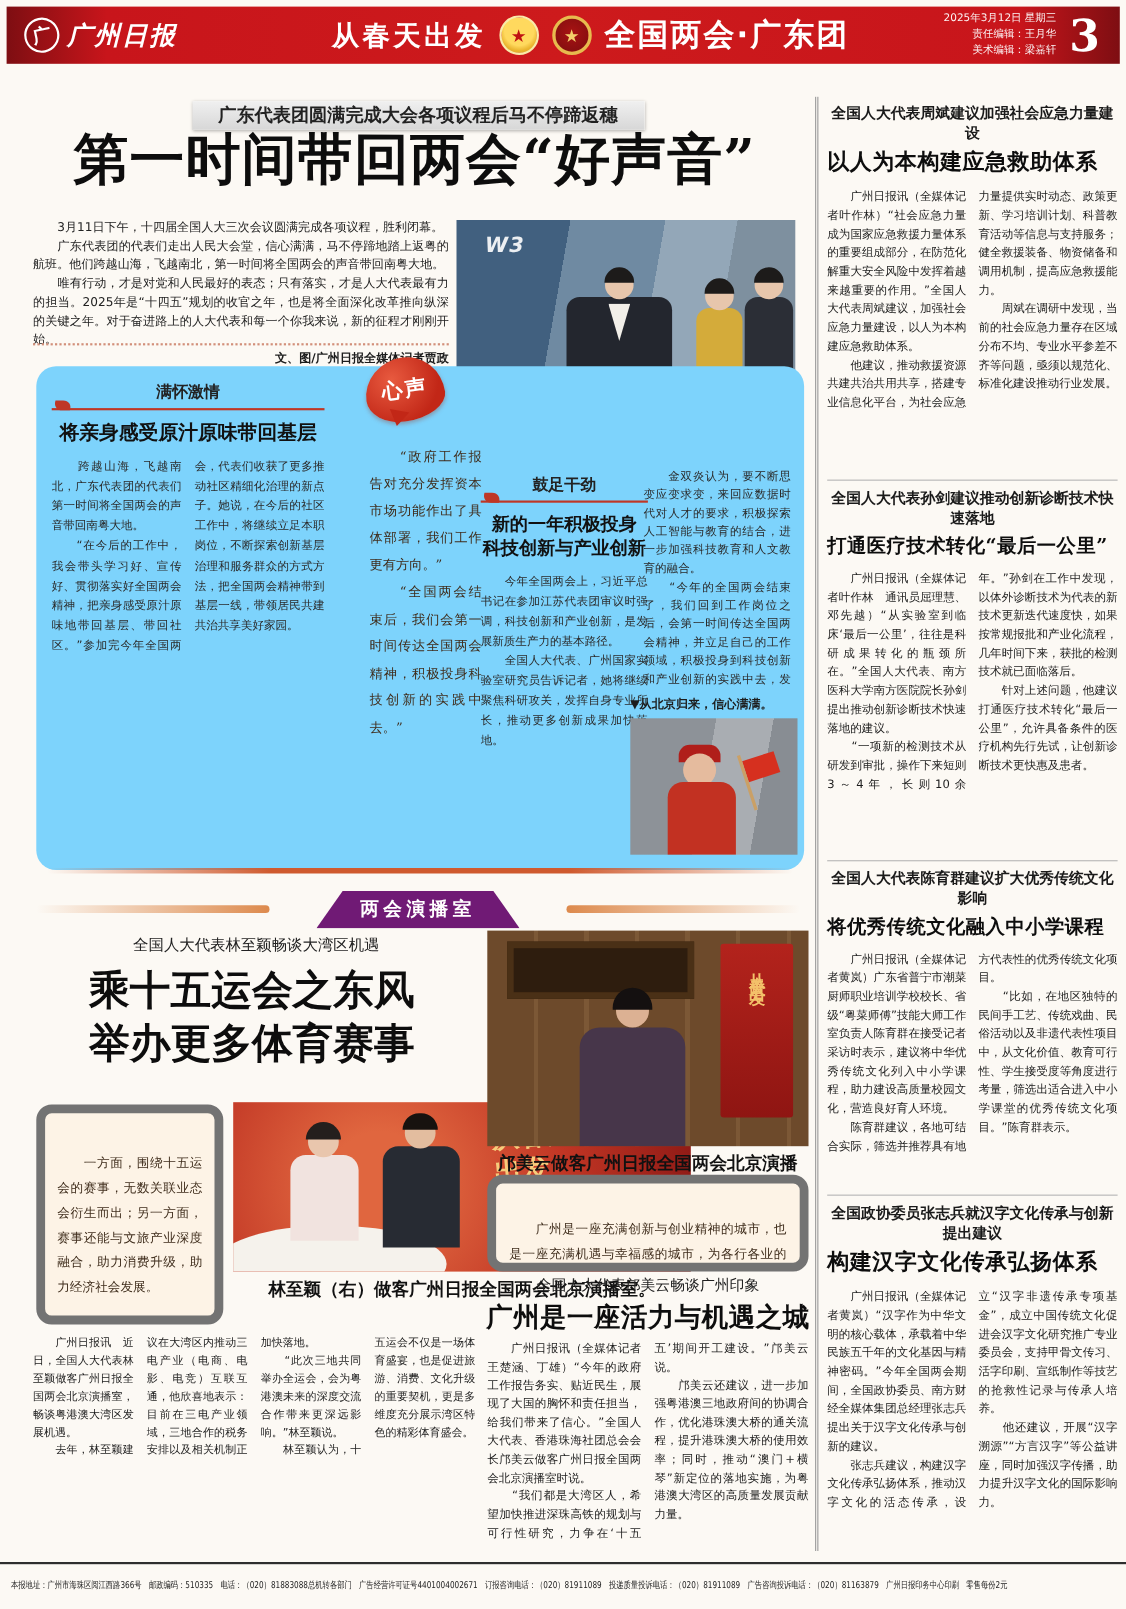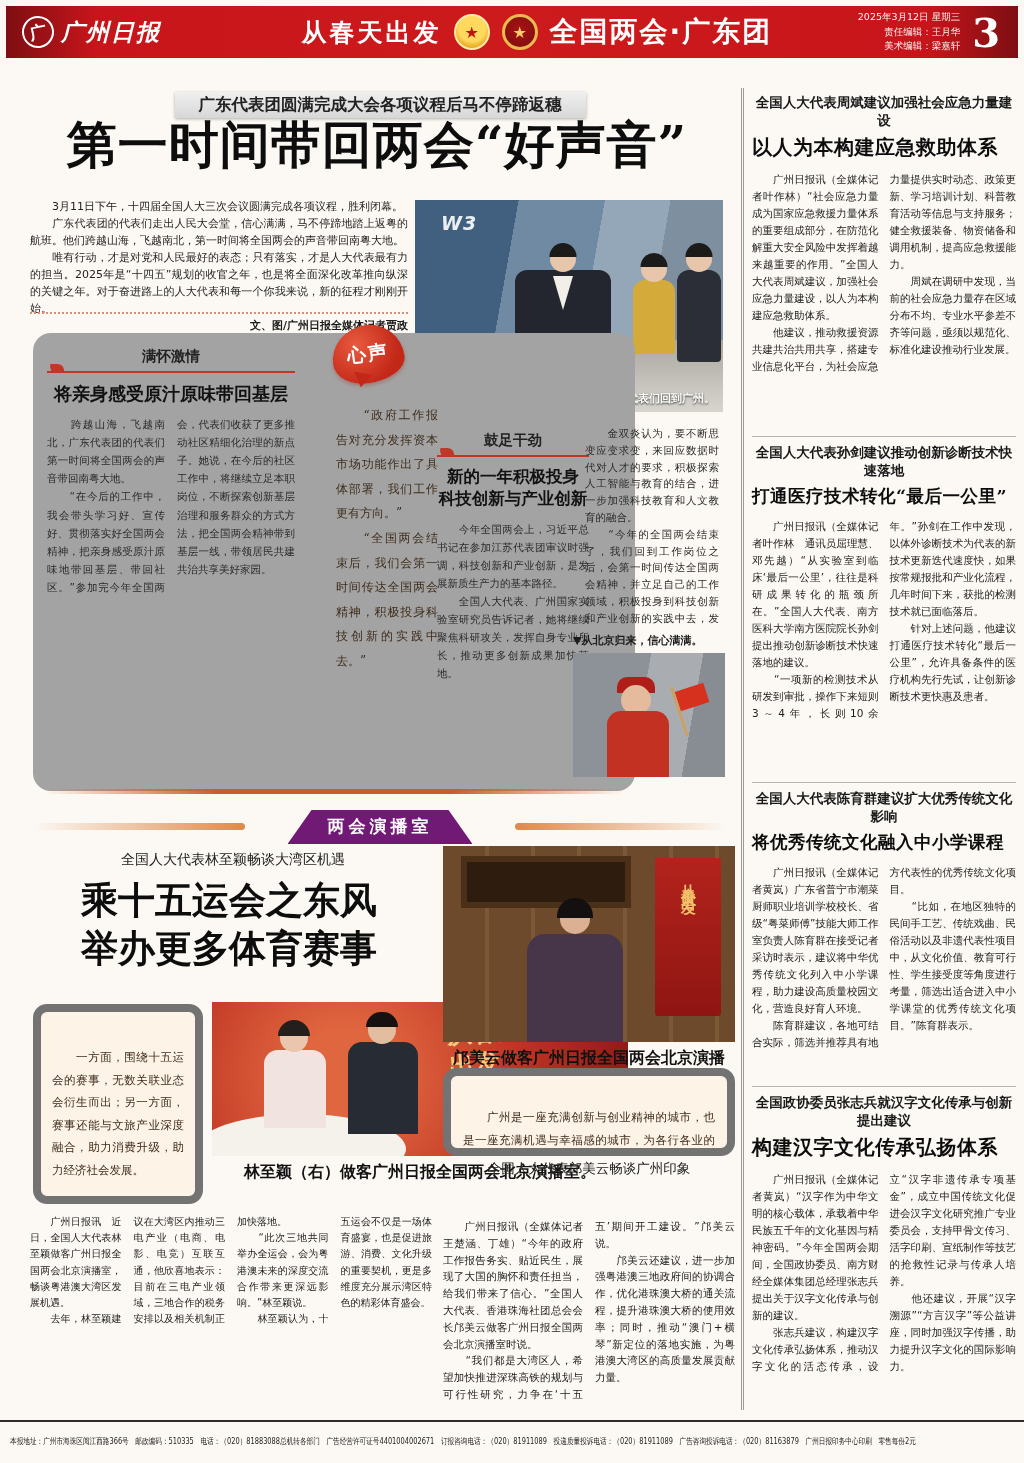--- a/index.html
+++ b/index.html
@@ -59,22 +59,22 @@
     clip-path:polygon(0 0,100% 0,50% 100%); }
   .f2 { left:218px; bottom:58px; width:42px; height:74px; background:#d4ab3a; }
   .f3 { left:262px; bottom:50px; width:44px; height:92px; background:#2b2e36; }
   .cart { position:absolute; left:86px; bottom:0; width:130px; height:34px;
     border-top:4px solid #c3c3c3; border-left:4px solid #c3c3c3; border-right:4px solid #c3c3c3; }
   .bag { position:absolute; left:96px; bottom:22px; width:110px; height:40px; border-radius:8px; background:#17171a; }
   .ap-caption { position:absolute; right:8px; bottom:6px; color:#fff; font-size:11px; font-weight:bold;
     text-shadow:0 1px 2px rgba(0,0,0,.8); }
 
   
-  .feature-box { position:absolute; left:33px; top:333px; width:602px; height:458px;
-    background:#a3a3a3; border-radius:18px; }
+  .feature-box { position:absolute; left:33px; top:333px; width:698px; height:458px;
+    background:#7dd3fc; border-radius:18px; }
   .feature-box::after { content:""; position:absolute; left:10px; right:10px; bottom:-3px; height:5px;
     border-radius:3px; background:linear-gradient(90deg,rgba(233,153,106,0),#cf5a2e 30%,#cf5a2e 70%,rgba(233,153,106,0)); }
   .sec-kicker { text-align:center; font-size:14.5px; font-weight:bold; color:#222; position:relative;
     padding-bottom:5px; border-bottom:2px solid #bf3726; }
   .sec-kicker::before { content:""; position:absolute; left:2px; bottom:-2px; width:16px; height:9px;
     background:#bf3726; border-radius:0 9px 0 9px; transform:skewX(-18deg); }
   .sec-headline { margin-top:9px; text-align:center; font-weight:900; color:#111; line-height:1.35;
     font-family:"DejaVu Serif","Liberation Serif",serif; white-space:pre-line; }
   .fb-body { margin-top:9px; font-size:10.5px; line-height:1.72; text-align:justify; white-space:pre-line; color:#2a2a2a; }
   .fb-secA { position:absolute; left:14px; top:14px; width:248px; }
@@ -298,20 +298,21 @@
     <span class="kp-banner">
       <span>从春天出发</span>
     </span>
   </div>
   <div class="photo-caption kuang-caption">邝美云做客广州日报全国两会北京演播室。</div>
   <div class="quote-card kuang-quote">
     <div>　　广州是一座充满创新与创业精神的城市，也是一座充满机遇与幸福感的城市，为各行各业的人才提供了很多机会。</div>
     
   </div>
   <div class="kuang-kicker">全国人大代表邝美云畅谈广州印象</div>
+  <h2 class="kuang-headline">广州是一座活力与机遇之城</h2>
   <div class="kuang-body">　　广州日报讯（全媒体记者王楚涵、丁雄）“今年的政府工作报告务实、贴近民生，展现了大国的胸怀和责任担当，给我们带来了信心。”全国人大代表、香港珠海社团总会会长邝美云做客广州日报全国两会北京演播室时说。
 　　“我们都是大湾区人，希望加快推进深珠高铁的规划与可行性研究，力争在‘十五五’期间开工建设。”邝美云说。
 　　邝美云还建议，进一步加强粤港澳三地政府间的协调合作，优化港珠澳大桥的通关流程，提升港珠澳大桥的使用效率；同时，推动“澳门+横琴”新定位的落地实施，为粤港澳大湾区的高质量发展贡献力量。</div>
 
   <div class="divider-v"></div>
 
   <article class="sb-art" style="top:94px">
     <div class="sb-kicker">全国人大代表周斌建议加强社会应急力量建设</div>
     <div class="sb-hl sans">以人为本构建应急救助体系</div>
     <div class="sb-body" style="height:274px">　　广州日报讯（全媒体记者叶作林）“社会应急力量成为国家应急救援力量体系的重要组成部分，在防范化解重大安全风险中发挥着越来越重要的作用。”全国人大代表周斌建议，加强社会应急力量建设，以人为本构建应急救助体系。

